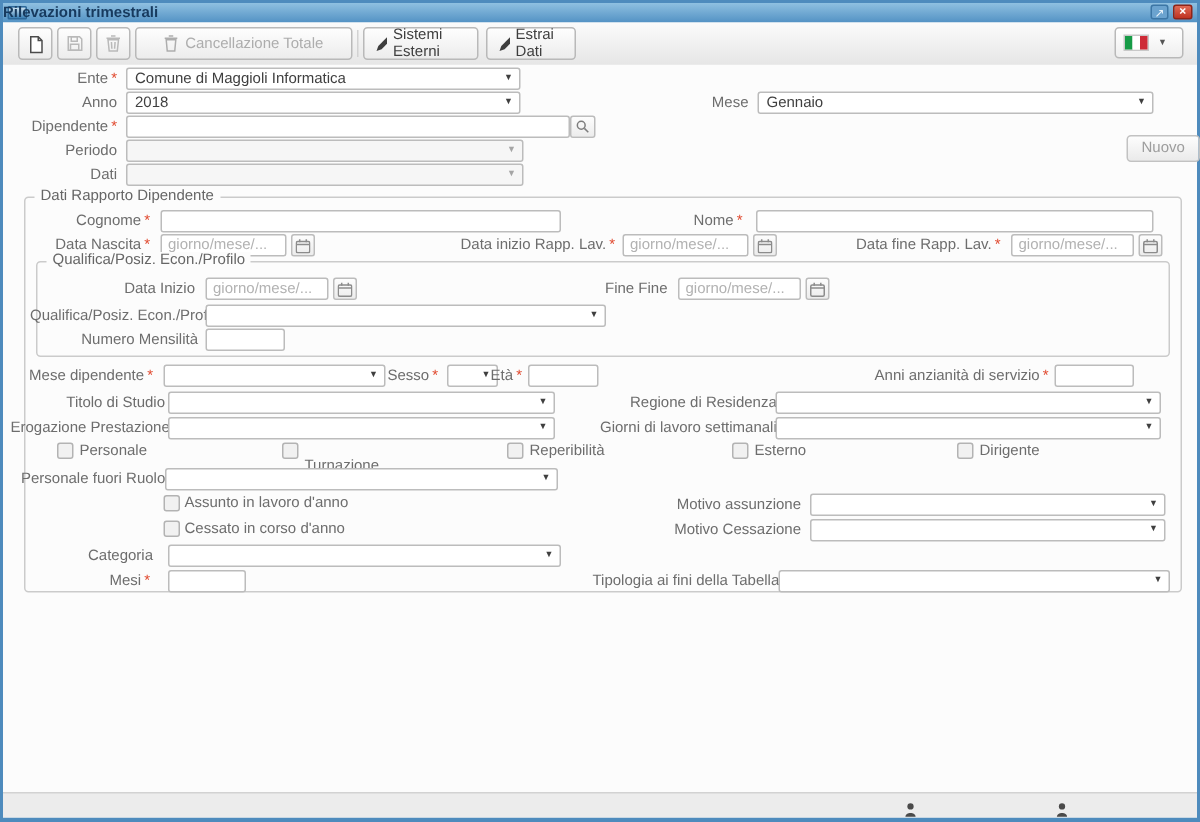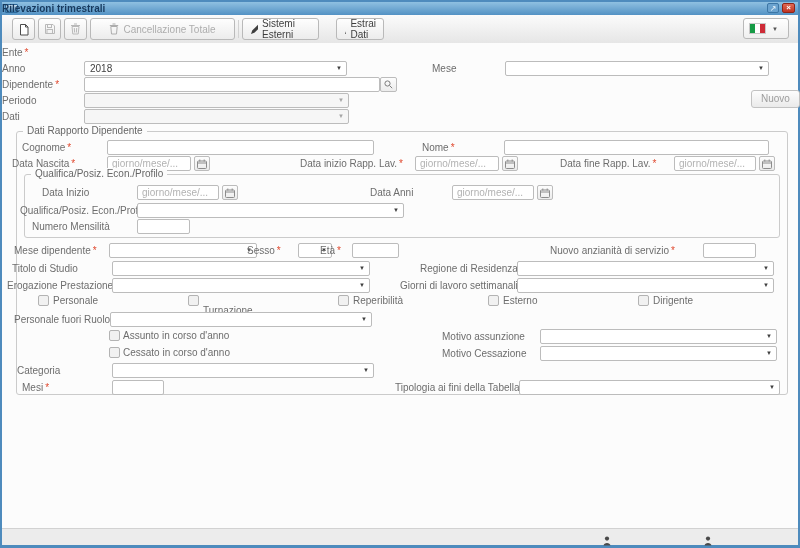--- a/index.html
+++ b/index.html
@@ -29,21 +29,21 @@
   .sep{position:absolute;top:5px;bottom:5px;width:1px;background:#d2d2d2;}
   .lang{position:absolute;right:9px;top:3px;width:46px;height:21px;box-sizing:border-box;
         border:1px solid #b9b9b9;border-radius:3px;background:linear-gradient(#ffffff,#efefef);
         display:flex;align-items:center;gap:6px;padding:0 5px;}
   .flag{width:17px;height:11px;display:flex;border:1px solid #c8c8c8;box-sizing:border-box;}
   .flag i{flex:1;}
   .flag .g{background:#169b46;}.flag .w{background:#ffffff;}.flag .r{background:#ce2b37;}
   .langarr{font-size:6px;color:#555;}
   
   .content{position:absolute;left:0;top:41px;width:796px;height:487px;background:#fcfcfc;}
-  .lbl{position:absolute;font-size:10px;color:#6d6d6d;text-align:left;white-space:nowrap;
+  .lbl{position:absolute;font-size:10px;color:#6d6d6d;text-align:right;white-space:nowrap;
        height:15px;line-height:15px;}
   .lbl i{font-style:normal;}
   .req{color:#e0492f;margin-left:2px;font-style:normal;}
   .combo{position:absolute;height:15px;box-sizing:border-box;border:1px solid #bcbcbc;border-radius:2px;
          background:#fff;}
   .combo .val{position:absolute;left:5px;right:14px;top:0;font-size:10px;color:#3f3f3f;line-height:13px;
               overflow:hidden;white-space:nowrap;}
   .combo .arr{position:absolute;right:4px;top:0;font-size:6px;line-height:13px;color:#3f3f3f;}
   .combo.dis{background:#f6f6f6;}
   .combo.dis .arr{color:#a5a5a5;}
@@ -111,47 +111,52 @@
         </svg>
       <span>Cancellazione Totale</span>
     </div>
     <span class="sep" style="left:236px"></span>
     <div class="tbtn" style="left:240px;width:77px">
       <svg width="11" height="11">
           <path d="M1 10 l1.2-3.4 L8.4 0.4 l2.2 2.2 L4.4 8.8 z" fill="#3e3e3e"></path>
         </svg>
       <span>Sistemi Esterni</span>
     </div>
-    <div class="tbtn" style="left:334px;width:48px">
+    <div class="tbtn" style="left:322px;width:60px">
       <svg width="11" height="11">
           <path d="M1 10 l1.2-3.4 L8.4 0.4 l2.2 2.2 L4.4 8.8 z" fill="#3e3e3e"></path>
         </svg>
       <span>Estrai Dati</span>
     </div>
     <div class="lang">
       <span class="flag">
           <i class="g"></i>
           <i class="w"></i>
           <i class="r"></i>
         </span>
       <span class="langarr">▼</span>
     </div>
   </div>
 
   <div class="content">
 
     <span class="lbl" style="left:0;width:76px;top:2px"><i>Ente</i><i class="req">*</i></span>
+    <div class="combo" style="left:82px;top:2px;width:263px">
+      <span class="val">Comune di Maggioli Informatica</span>
+      <span class="arr">▼</span>
+    </div>
 
     <span class="lbl" style="left:0;width:76px;top:18px">Anno</span>
     <div class="combo" style="left:82px;top:18px;width:263px">
       <span class="val">2018</span>
       <span class="arr">▼</span>
     </div>
     <span class="lbl" style="left:430px;width:67px;top:18px">Mese</span>
     <div class="combo" style="left:503px;top:18px;width:264px">
+      <span class="val">Gennaio</span>
       <span class="arr">▼</span>
     </div>
 
     <span class="lbl" style="left:0;width:76px;top:34px"><i>Dipendente</i><i class="req">*</i></span>
     <div class="tinput" style="left:82px;top:34px;width:296px"></div>
     <div class="sqbtn" style="left:378px;top:34px;width:17px">
       <svg width="9" height="9">
           <circle cx="3.5" cy="3.5" r="2.6" fill="none" stroke="#7d7d7d"></circle>
           <line x1="5.6" y1="5.6" x2="8.2" y2="8.2" stroke="#7d7d7d"></line>
         </svg>
@@ -215,21 +220,21 @@
     <span class="lbl" style="left:40px;width:88px;top:142px">Data Inizio</span>
     <div class="tinput datebox" style="left:135px;top:142px;width:82px">giorno/mese/...</div>
     <div class="sqbtn" style="left:220px;top:142px;width:16px">
       <svg width="10" height="10">
           <rect x="0.5" y="2" width="9" height="7.5" rx="1" fill="none" stroke="#8c8c8c"></rect>
           <line x1="0.5" y1="4" x2="9.5" y2="4" stroke="#8c8c8c"></line>
           <line x1="2.8" y1="0.5" x2="2.8" y2="2.5" stroke="#8c8c8c"></line>
           <line x1="7.2" y1="0.5" x2="7.2" y2="2.5" stroke="#8c8c8c"></line>
         </svg>
     </div>
-    <span class="lbl" style="left:368px;width:75px;top:142px">Data Anni</span>
+    <span class="lbl" style="left:368px;width:75px;top:142px">Fine Fine</span>
     <div class="tinput datebox" style="left:450px;top:142px;width:82px">giorno/mese/...</div>
     <div class="sqbtn" style="left:535px;top:142px;width:16px">
       <svg width="10" height="10">
           <rect x="0.5" y="2" width="9" height="7.5" rx="1" fill="none" stroke="#8c8c8c"></rect>
           <line x1="0.5" y1="4" x2="9.5" y2="4" stroke="#8c8c8c"></line>
           <line x1="2.8" y1="0.5" x2="2.8" y2="2.5" stroke="#8c8c8c"></line>
           <line x1="7.2" y1="0.5" x2="7.2" y2="2.5" stroke="#8c8c8c"></line>
         </svg>
     </div>
 
@@ -247,21 +252,21 @@
       <span class="val"></span>
       <span class="arr">▼</span>
     </div>
     <span class="lbl" style="left:245px;width:45px;top:200px"><i>Sesso</i><i class="req">*</i></span>
     <div class="combo" style="left:296px;top:200px;width:34px">
       <span class="val"></span>
       <span class="arr">▼</span>
     </div>
     <span class="lbl" style="left:318px;width:28px;top:200px"><i>Età</i><i class="req">*</i></span>
     <div class="tinput" style="left:350px;top:200px;width:47px"></div>
-    <span class="lbl" style="left:548px;width:149px;top:200px"><i>Nuovo anzianità di servizio</i><i class="req">*</i></span>
+    <span class="lbl" style="left:548px;width:149px;top:200px"><i>Anni anzianità di servizio</i><i class="req">*</i></span>
     <div class="tinput" style="left:701px;top:200px;width:53px"></div>
 
     <span class="lbl" style="left:10px;width:98px;top:218px">Titolo di Studio</span>
     <div class="combo" style="left:110px;top:218px;width:258px">
       <span class="val"></span>
       <span class="arr">▼</span>
     </div>
     <span class="lbl" style="left:418px;width:92px;top:218px">Regione di Residenza</span>
     <div class="combo" style="left:515px;top:218px;width:257px">
       <span class="val"></span>
@@ -290,21 +295,21 @@
     <span class="cb" style="left:636px;top:252px"></span>
     <span class="cblbl" style="left:651px;top:251px">Dirigente</span>
 
     <span class="lbl" style="left:12px;width:88px;top:269px">Personale fuori Ruolo</span>
     <div class="combo" style="left:108px;top:269px;width:262px">
       <span class="val"></span>
       <span class="arr">▼</span>
     </div>
 
     <span class="cb" style="left:107px;top:287px"></span>
-    <span class="cblbl" style="left:121px;top:286px">Assunto in corso d'anno</span>
+    <span class="cblbl" style="left:121px;top:286px">Assunto in lavoro d'anno</span>
     <span class="lbl" style="left:440px;width:92px;top:286px">Motivo assunzione</span>
     <div class="combo" style="left:538px;top:286px;width:237px">
       <span class="val"></span>
       <span class="arr">▼</span>
     </div>
 
     <span class="cb" style="left:107px;top:304px"></span>
     <span class="cblbl" style="left:121px;top:303px">Cessato in corso d'anno</span>
     <span class="lbl" style="left:440px;width:92px;top:303px">Motivo Cessazione</span>
     <div class="combo" style="left:538px;top:303px;width:237px">

